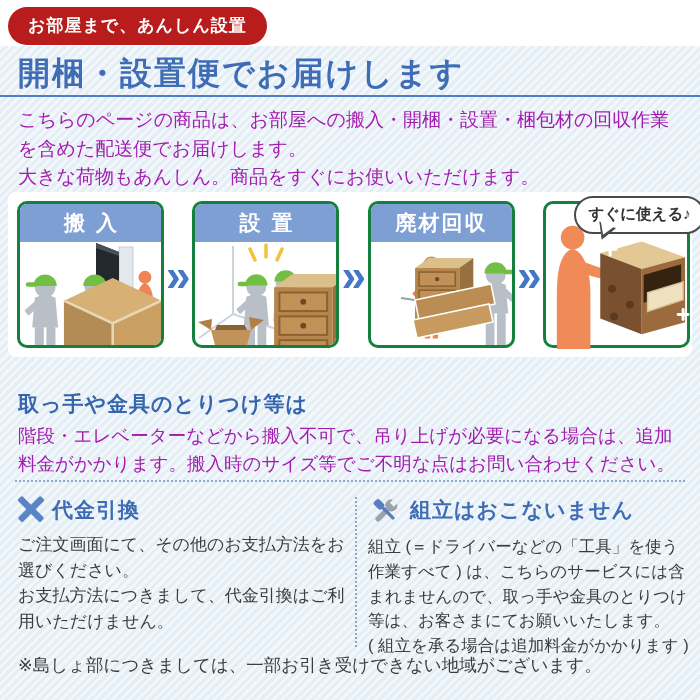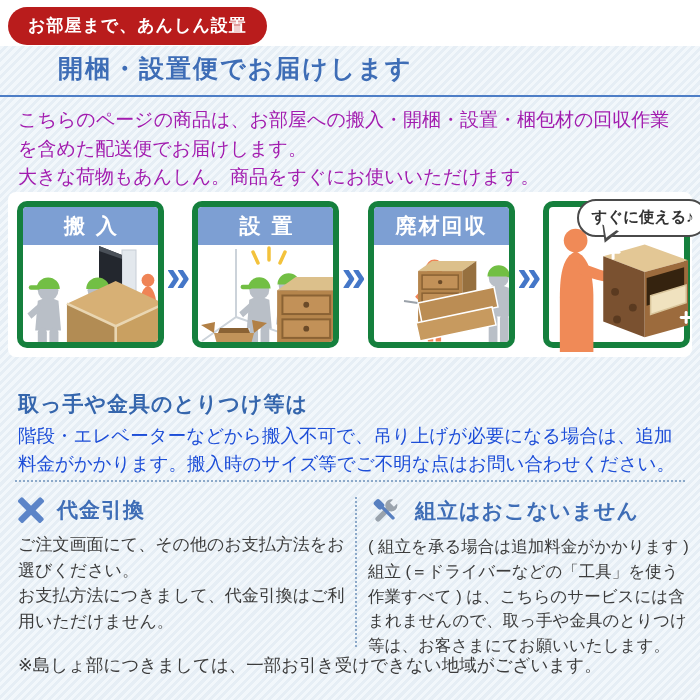--- a/index.html
+++ b/index.html
@@ -5,63 +5,63 @@
   * { margin:0; padding:0; box-sizing:border-box; }
   html,body { width:700px; height:700px; }
   body { font-family:"Liberation Sans","DejaVu Sans",sans-serif; background:#ffffff; }
   .canvas { position:relative; width:700px; height:700px; overflow:hidden; background:#ffffff; }
   .stripes { position:absolute; left:0; top:46px; width:700px; height:654px;
     background:repeating-linear-gradient(135deg,#f2f7fb 0 3px,#e6eef5 3px 6px); }
 
   .badge { position:absolute; left:8px; top:7px; background:#b91c1c; color:#ffffff;
     font-size:17px; font-weight:bold; padding:7px 20px 8px; border-radius:19px; letter-spacing:1px; z-index:3; }
 
-  .page-title { position:absolute; left:18px; top:52px; color:#3e6db6; font-size:25px;
-    font-weight:bold; letter-spacing:2px; z-index:2;margin-left:40px; }
+  .page-title { position:absolute; left:18px; top:52px; color:#3e6db6; font-size:32px;
+    font-weight:bold; letter-spacing:2px; z-index:2; }
   .title-rule { position:absolute; left:0; top:95px; width:700px; height:2px; background:#4e7ec6; }
 
   .intro { position:absolute; left:18px; top:106px; width:652px; color:#a21caf;
     font-size:19px; line-height:1.5; z-index:2; }
   .intro p { margin:0; }
 
   .steps-box { position:absolute; left:8px; top:192px; width:684px; height:165px;
     background:#ffffff; border-radius:8px; display:flex; align-items:center;
     justify-content:space-between; padding:9px 9px; z-index:2; }
   .panel { position:relative; width:147px; height:147px; background:#ffffff;
-    border:6px solid #15803d; border-radius:10px; overflow:hidden; flex:0 0 auto; }
+    border:3px solid #15803d; border-radius:10px; overflow:hidden; flex:0 0 auto; }
   .panel.open { overflow:visible; }
   .band { height:38px; background:#7d9fd3; color:#ffffff; font-size:21px; font-weight:bold;
     text-align:center; line-height:38px; letter-spacing:2px; }
   .band.wide { letter-spacing:11px; text-indent:11px; }
   .illus { width:145px; height:106px; display:block; }
   .chev { color:#4577c8; font-size:44px; font-weight:bold; line-height:1;
     flex:0 0 auto; padding:0 2px; transform:scaleY(1.05); user-select:none; }
 
   .bubble { position:absolute; left:28px; top:-8px; background:#ffffff; border:2px solid #4a4a4a;
     border-radius:20px; padding:6px 12px 7px; font-size:15.5px; font-weight:bold; color:#333;
     white-space:nowrap; z-index:4; }
   .bubble:before { content:""; position:absolute; bottom:-17px; left:18px;
     border:9px solid transparent; border-top:16px solid #4a4a4a; transform:rotate(22deg); }
   .bubble:after  { content:""; position:absolute; bottom:-11px; left:20px;
     border:8px solid transparent; border-top:13px solid #ffffff; transform:rotate(22deg); }
 
   .route-title { position:absolute; left:18px; top:390px; color:#3566ad; font-size:21px;
     font-weight:bold; letter-spacing:1px; z-index:2; }
-  .route-body { position:absolute; left:18px; top:422px; width:672px; color:#1d4ed8;
+  .route-body { position:absolute; left:18px; top:422px; width:672px; color:#a21caf;
     font-size:18.5px; line-height:1.5; z-index:2; }
 
   .h-dotted { position:absolute; left:15px; top:480px; width:670px; height:0;
     border-top:2px dotted #8ca9c9; z-index:2; }
   .v-dotted { position:absolute; left:355px; top:497px; height:150px; width:0;
     border-left:2px dotted #8ca9c9; z-index:2; }
 
   .col { position:absolute; top:496px; z-index:2; }
   .col-left  { left:18px;  width:330px; }
   .col-right { left:368px; width:322px; }
-  .col-head { display:flex; align-items:center; gap:13px; color:#3e6db6; font-size:21px;
+  .col-head { display:flex; align-items:flex-start; gap:8px; color:#3e6db6; font-size:21px;
     font-weight:bold; margin-bottom:8px; letter-spacing:1px; }
   .col-body { color:#3c3c3c; font-size:17px; line-height:1.5; }
   .col-right .col-body { font-size:16.5px; }
   .col-body p { margin:0; }
 
   .footer-note { position:absolute; left:18px; top:653px; color:#3c3c3c; font-size:17.5px; z-index:2;text-align:center; }
 </style>
 </head>
 <body>
 
@@ -230,19 +230,19 @@
           <rect x="16" y="9" width="5.5" height="21" rx="2.5"></rect>
         </g>
         <g transform="rotate(-45 18 16)" fill="#577fc0">
           <rect x="14.5" y="1" width="8" height="11" rx="2.5"></rect>
           <rect x="17" y="11" width="3.5" height="18" rx="1.5"></rect>
         </g>
       </svg>
       <span>組立はおこないません</span>
     </div>
     <div class="col-body">
+      <p>組立 (＝ドライバーなどの「工具」を使う作業すべて ) は、こちらのサービスには含まれませんので、取っ手や金具のとりつけ等は、お客さまにてお願いいたします。</p>
       <p>( 組立を承る場合は追加料金がかかります )</p>
-      <p>組立 (＝ドライバーなどの「工具」を使う作業すべて ) は、こちらのサービスには含まれませんので、取っ手や金具のとりつけ等は、お客さまにてお願いいたします。</p>
     </div>
   </div>
 
   <p class="footer-note">※島しょ部につきましては、一部お引き受けできない地域がございます。</p>
 </div>
 
 </body></html>

